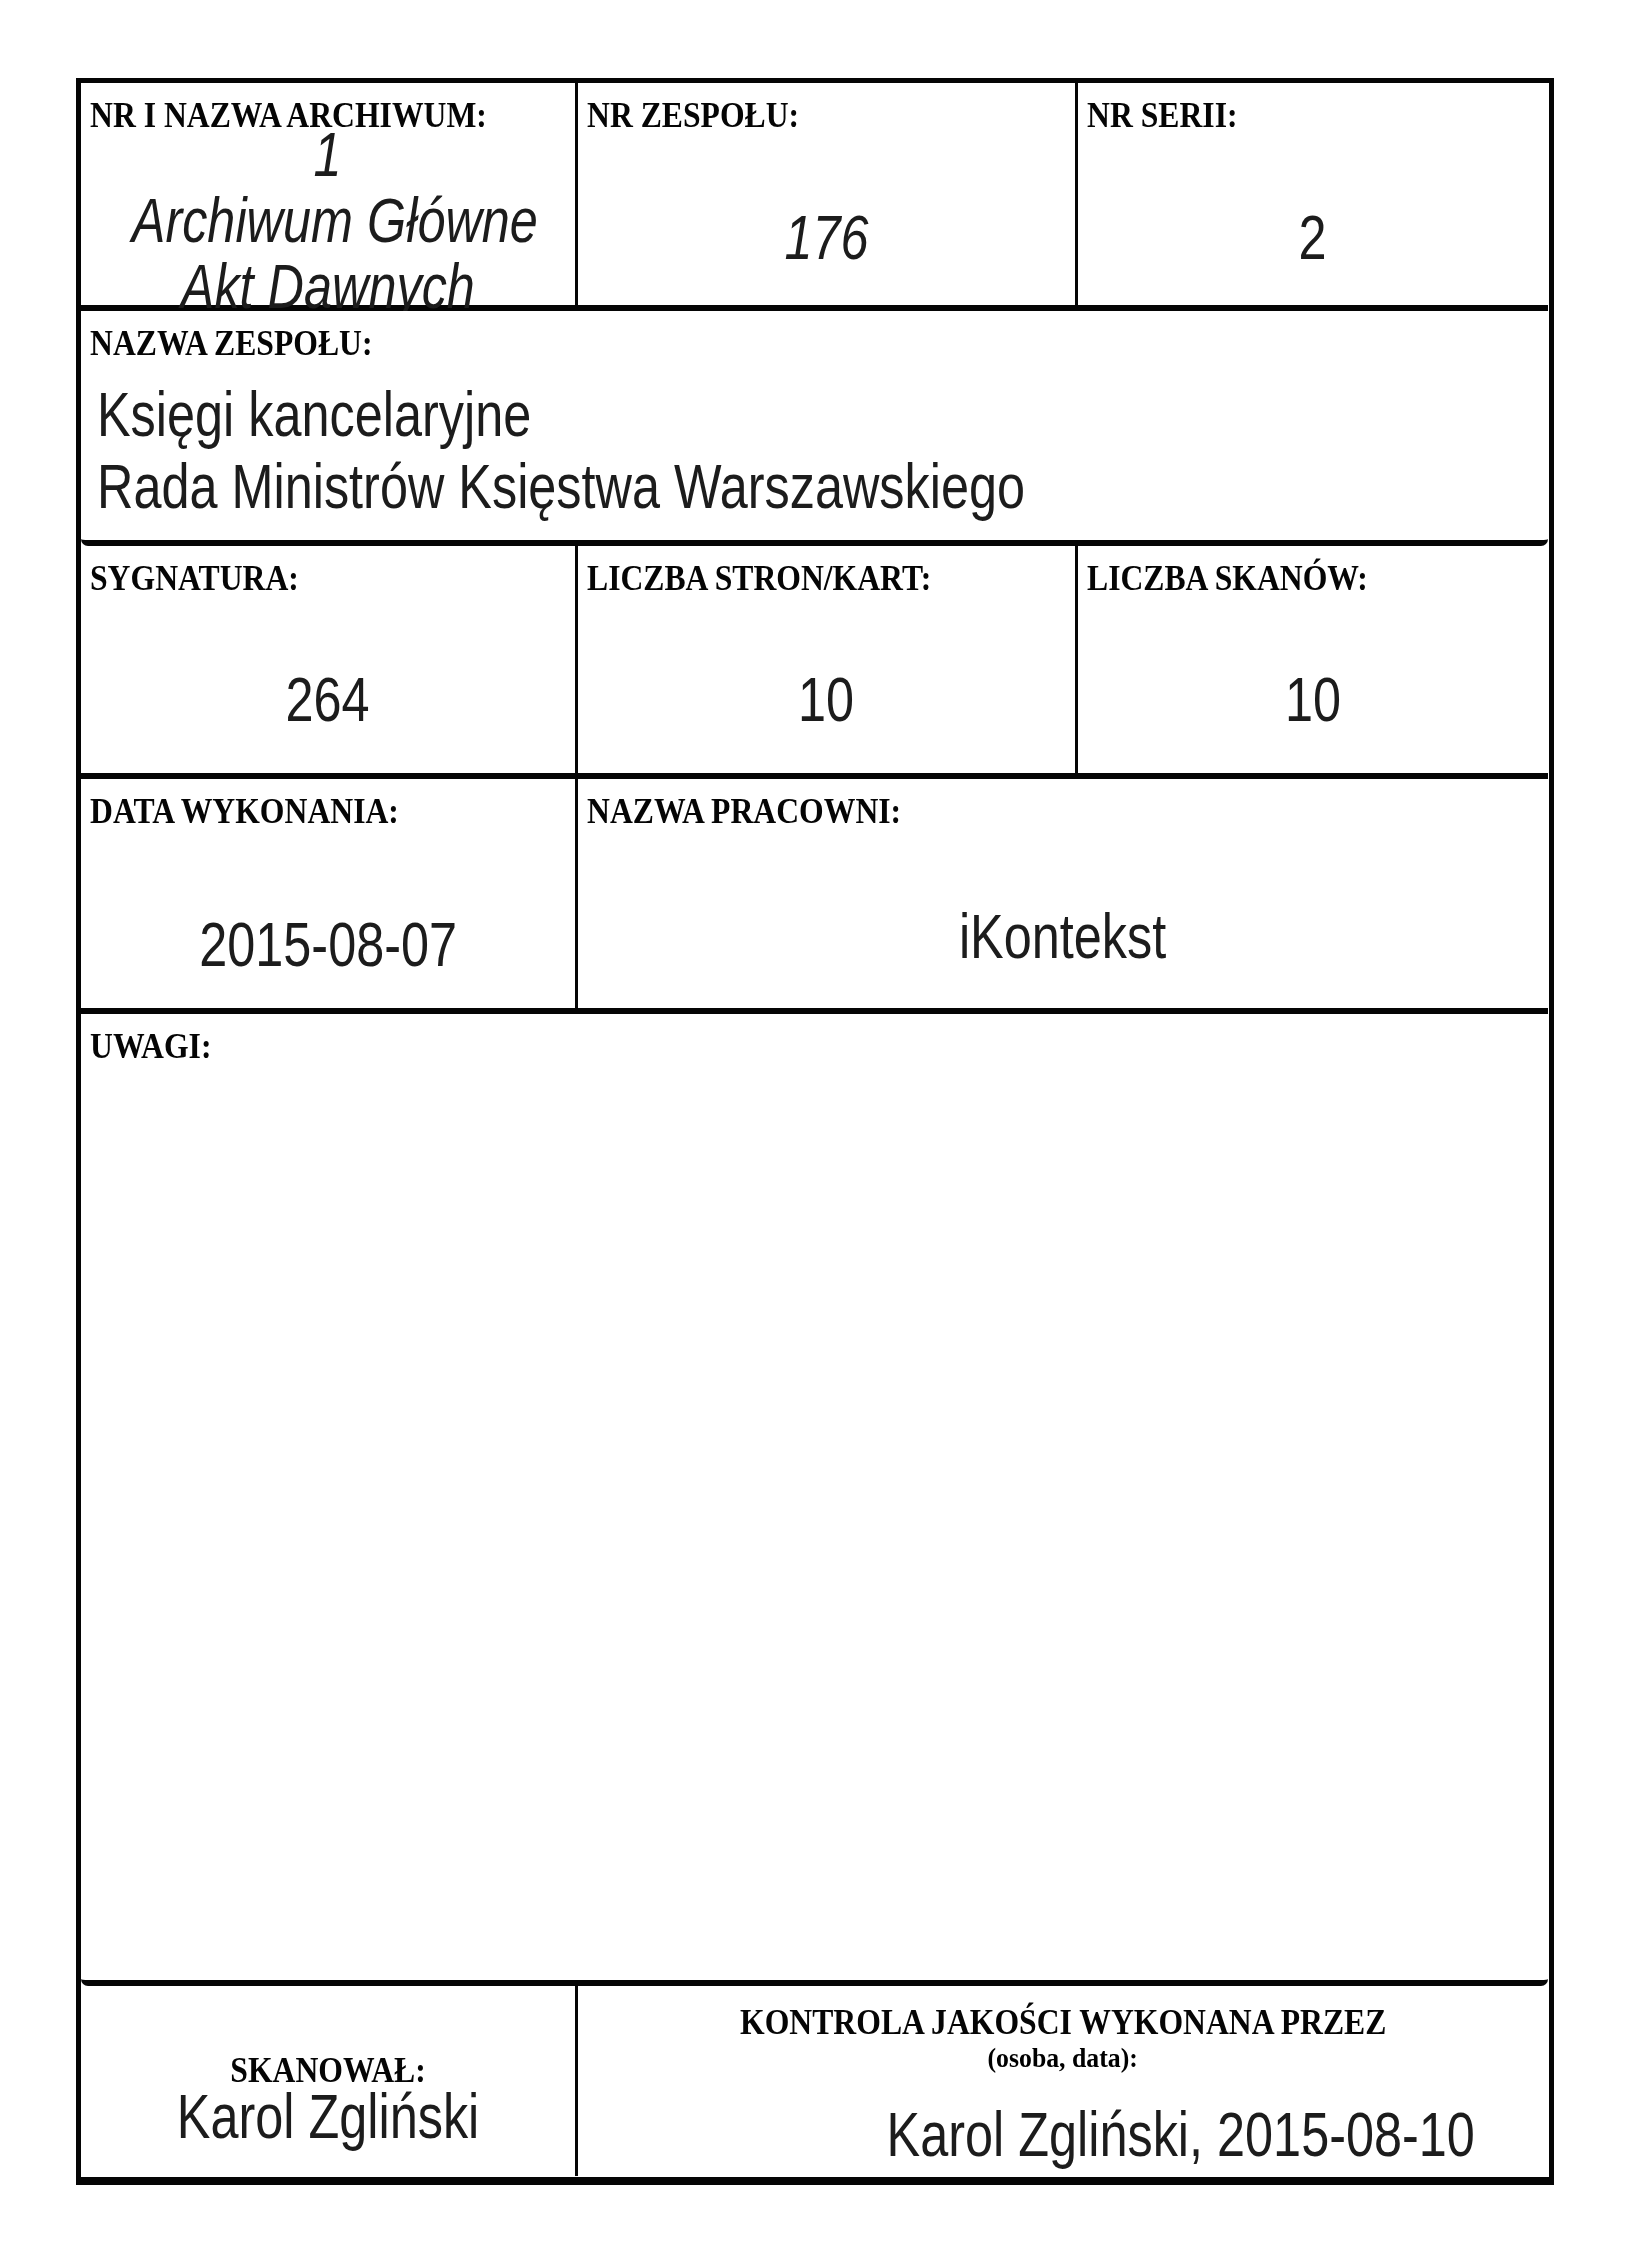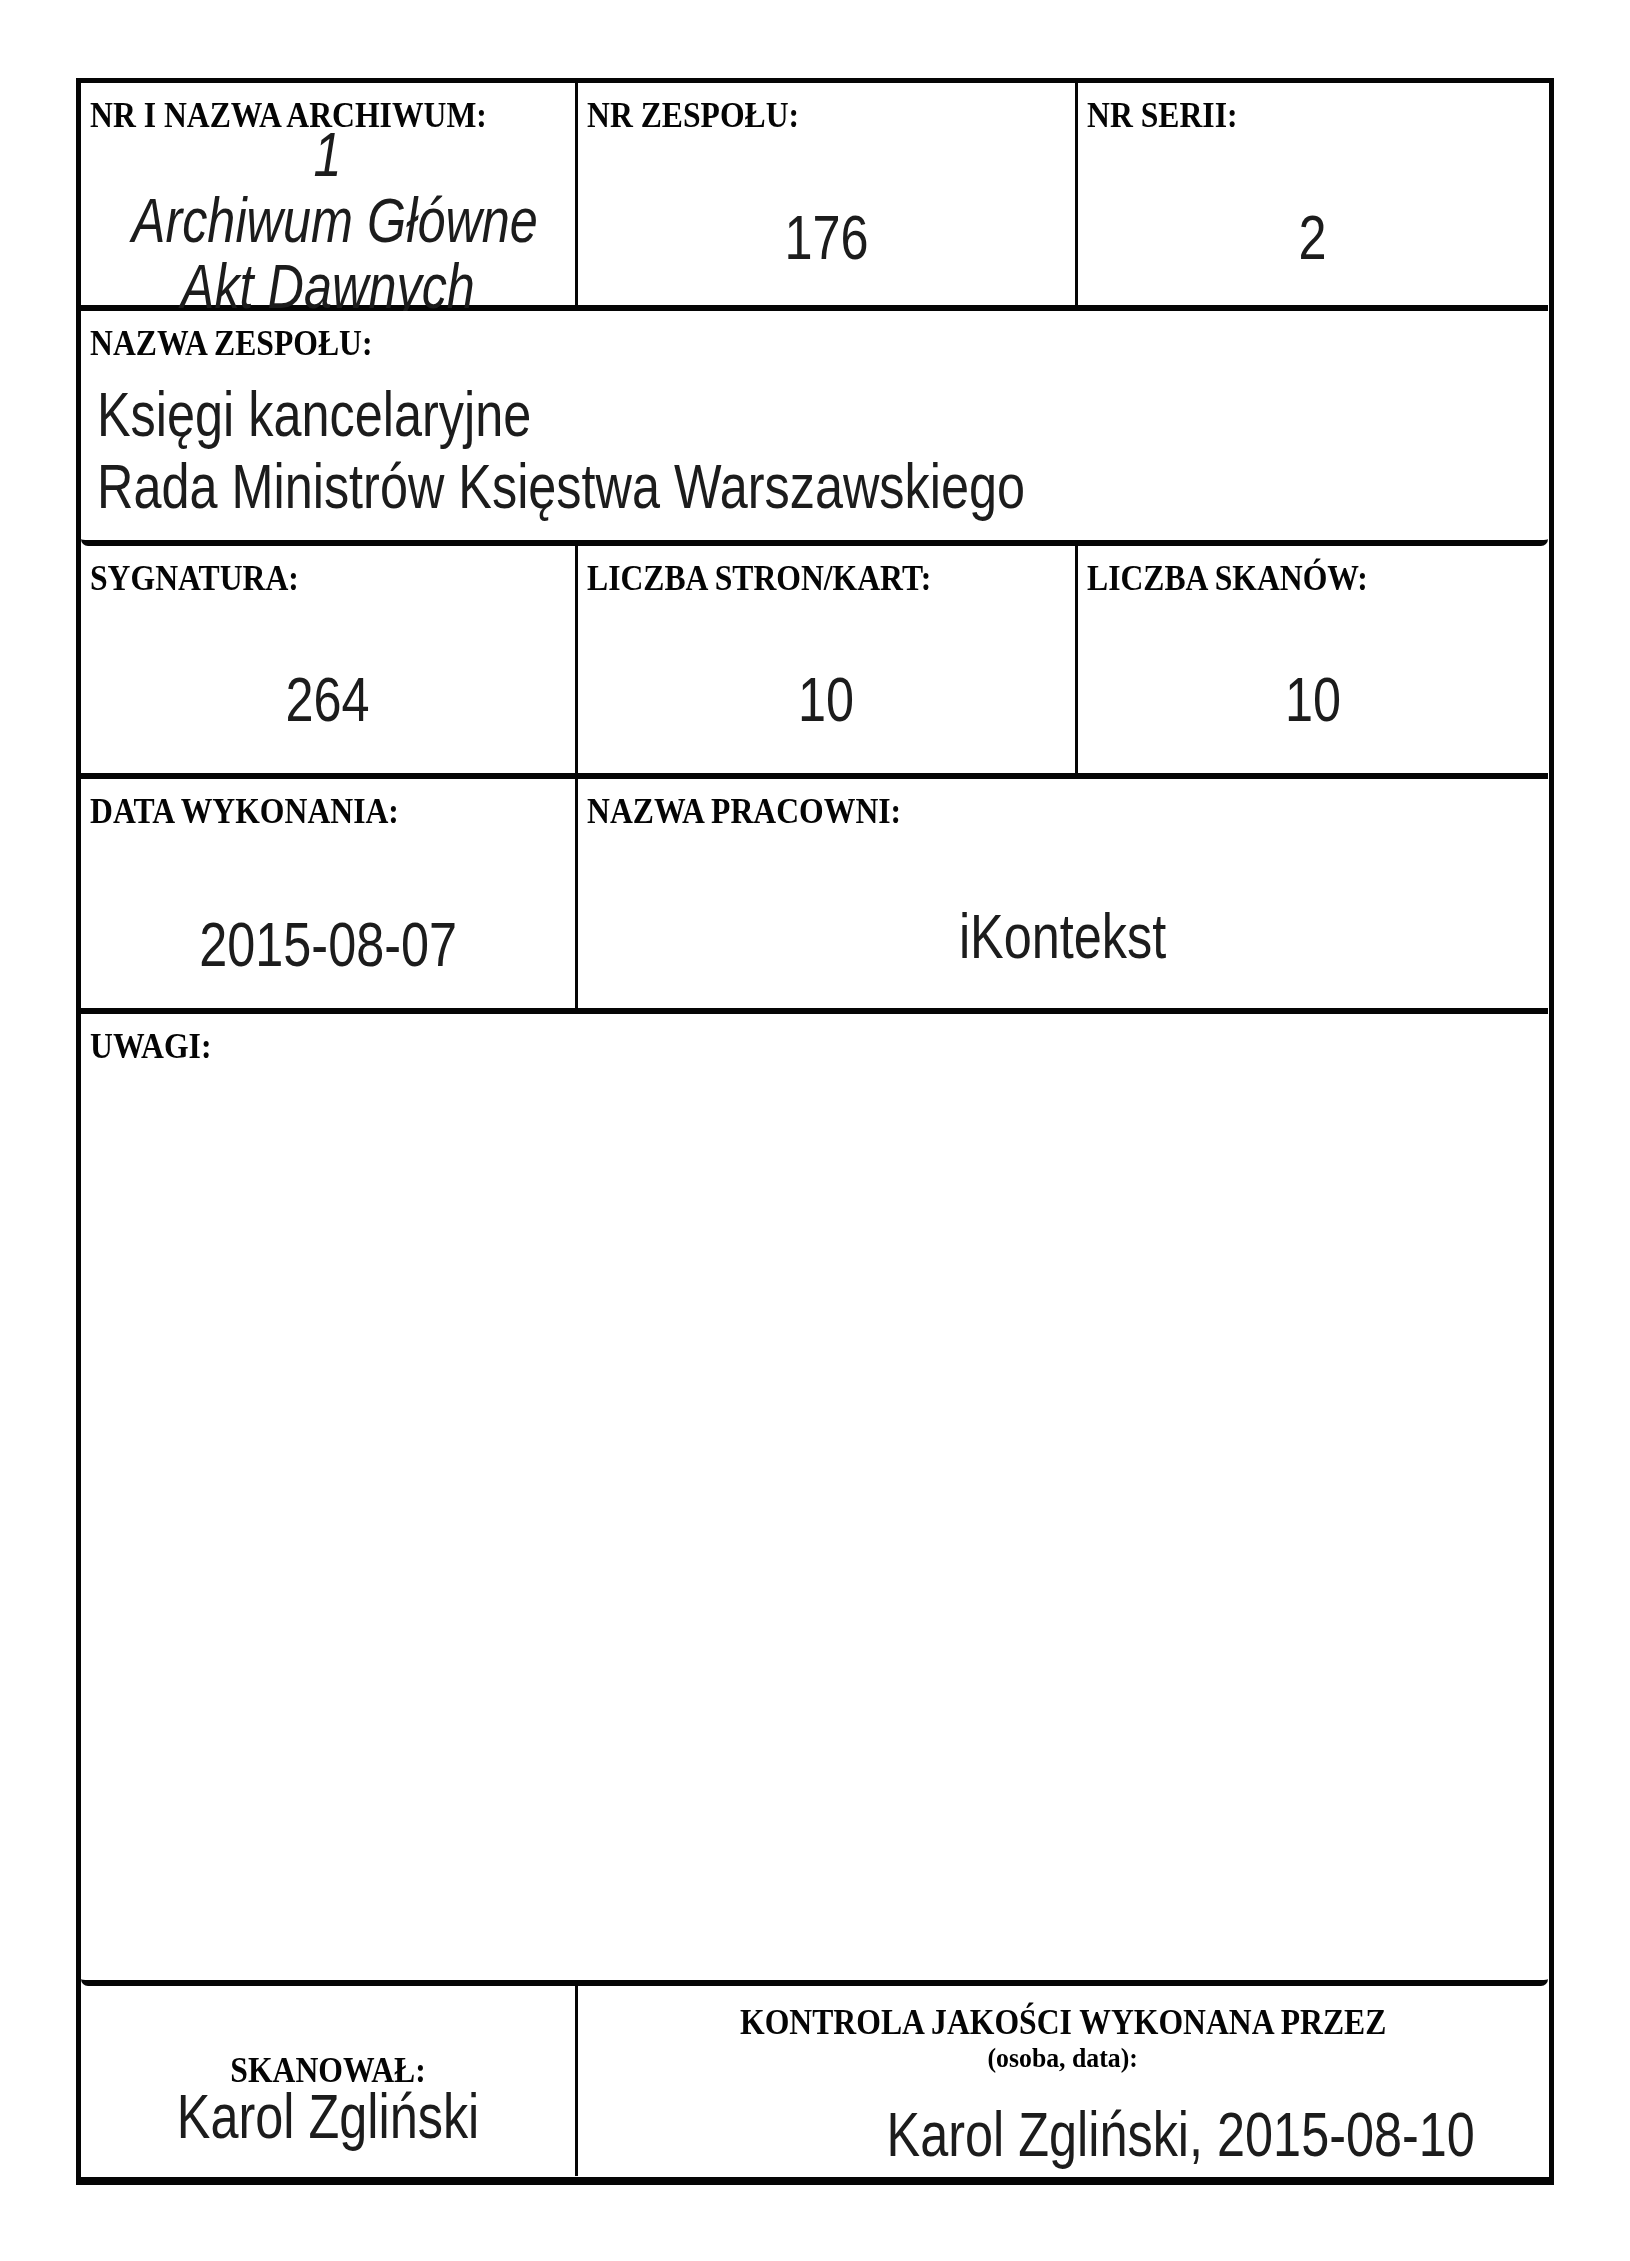--- a/index.html
+++ b/index.html
@@ -53,21 +53,21 @@
   .vblock{position:absolute;left:0;right:0;text-align:center;
     font-size:63px;line-height:66px;color:#1c1c1c;white-space:nowrap;}
   .vblock .vx{display:inline-block;transform:scaleX(0.80);transform-origin:50% 50%;}
 
   .vlines{position:absolute;left:16px;right:0;text-align:left;
     font-size:63px;line-height:72px;color:#1c1c1c;white-space:nowrap;}
   .vlines .vx{display:inline-block;transform:scaleX(0.80);transform-origin:0 50%;}
 
   
   .v-archive{top:38px;}
-  .v-fonds{top:123px;}
+  .v-fonds{top:123px;font-style:italic;}
   .v-series{top:123px;}
   .v-name{top:67px;}
   .v-sig{top:122px;}
   .v-pages{top:122px;}
   .v-scans{top:122px;}
   .v-date{top:134px;}
   .v-studio{top:126px;}
   .v-scannedby{top:99px;}
   .v-qc{top:117px;text-align:right;}
   .lab-skan{top:17px;margin-top:48px;}

